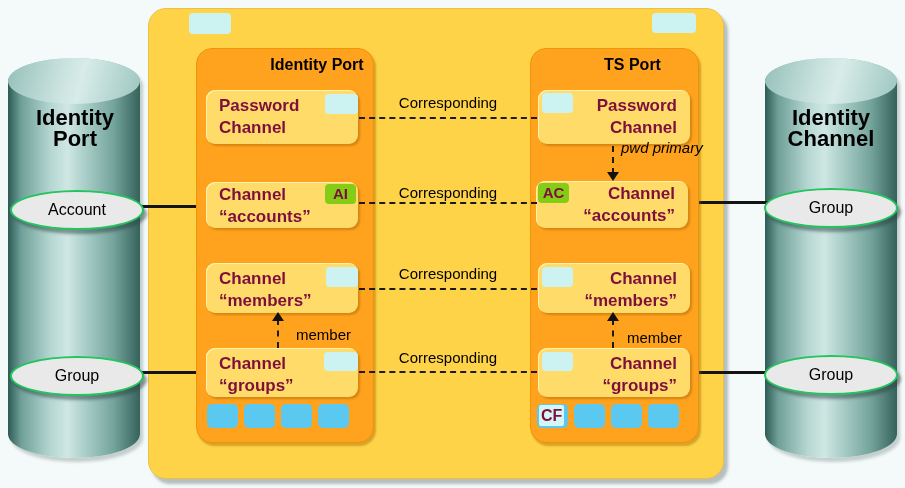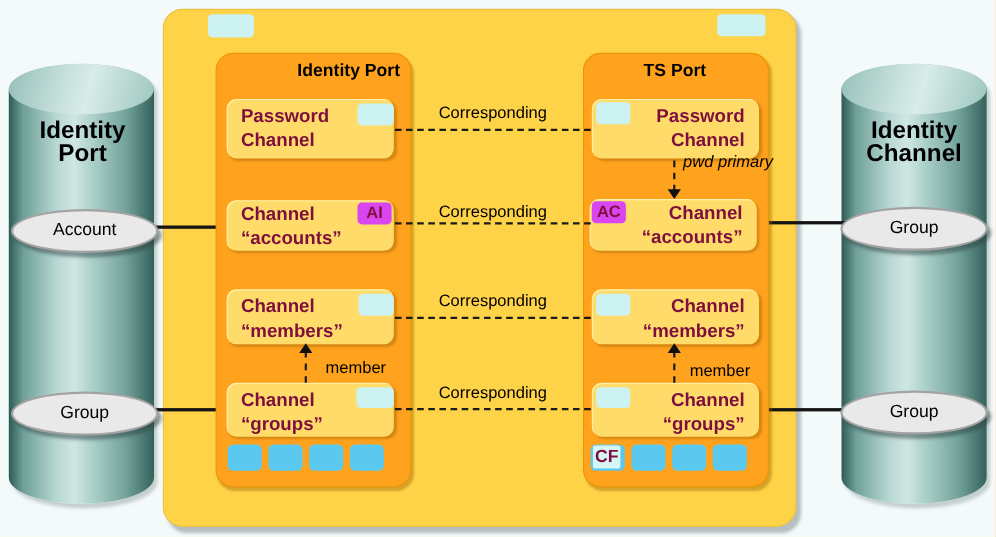--- a/index.html
+++ b/index.html
@@ -19,21 +19,21 @@
     position:absolute;width:132px;height:46px;top:58px;border-radius:50%;
     background:linear-gradient(105deg,#94bfb8 0%,#c9e2de 40%,#d8ece9 55%,#9cc5be 100%);
   }
   .cyl-title{
     position:absolute;width:130px;text-align:center;color:#000;
     font-weight:bold;font-size:22px;line-height:21px;
   }
   
   .entity{
     position:absolute;width:130px;height:36px;border-radius:50%;
-    background:#E9E9E9;border:2px solid #a3a3a3;
+    background:#E9E9E9;border:2px solid #22c55e;
     display:flex;align-items:center;justify-content:center;
     font-size:16px;color:#000;
     box-shadow:3px 4px 3px rgba(45,65,65,.5);
   }
   
   .hline{position:absolute;height:3px;background:#141414;}
   
   .outer{
     position:absolute;left:148px;top:8px;width:574px;height:469px;
     background:#FFD347;border:1px solid #ecc043;border-radius:18px;
@@ -58,21 +58,21 @@
   .chan{
     position:absolute;width:152px;background:#FFDC69;border-radius:9px;
     box-shadow:inset 1px 1px 0 #fff2ae,2px 2px 2px rgba(150,90,0,.4);
     color:#7D0E3E;font-weight:bold;font-size:17px;line-height:22px;
     box-sizing:border-box;padding-top:5px;
   }
   .chan.l{text-align:left;padding-left:13px;}
   .chan.r{text-align:right;padding-right:13px;}
   
   .badge{
-    position:absolute;background:#d946ef;border-radius:4px;
+    position:absolute;background:#84cc16;border-radius:4px;
     color:#7D0E3E;font-weight:bold;font-size:15px;text-align:center;line-height:20px;
   }
   .chip-blue{position:absolute;width:31px;height:24px;background:#5BC8F0;border-radius:5px;}
   .cf{
     position:absolute;background:#D6F5F5;color:#7D0E3E;font-weight:bold;
     font-size:16px;line-height:21px;padding:0 2px;border-radius:2px;
   }
   
   .dash-h{position:absolute;width:178px;border-top:2px dashed #1b1b1b;}
   .dash-v{position:absolute;border-left:2px dashed #1b1b1b;}
@@ -119,21 +119,21 @@
     <span>Group</span>
   </div>
   <div class="entity" style="left:764px;top:355px;">
     <span>Group</span>
   </div>
 
   <div class="port" style="left:196px;width:176px;"></div>
   <div class="port-title" style="left:196px;width:176px;margin-left:33px;">Identity Port</div>
 
   <div class="port" style="left:530px;width:167px;"></div>
-  <div class="port-title" style="left:530px;width:167px;">TS Port</div>
+  <div class="port-title" style="left:530px;width:167px;padding-left:19px;">TS Port</div>
 
   <div class="chan l" style="left:206px;top:90px;height:54px;">
     <div>Password</div>
     <div>Channel</div>
   </div>
   <div class="chan l" style="left:206px;top:182px;height:46px;padding-top:2px;">
     <div>Channel</div>
     <div>“accounts”</div>
   </div>
   <div class="chan l" style="left:206px;top:263px;height:50px;">

